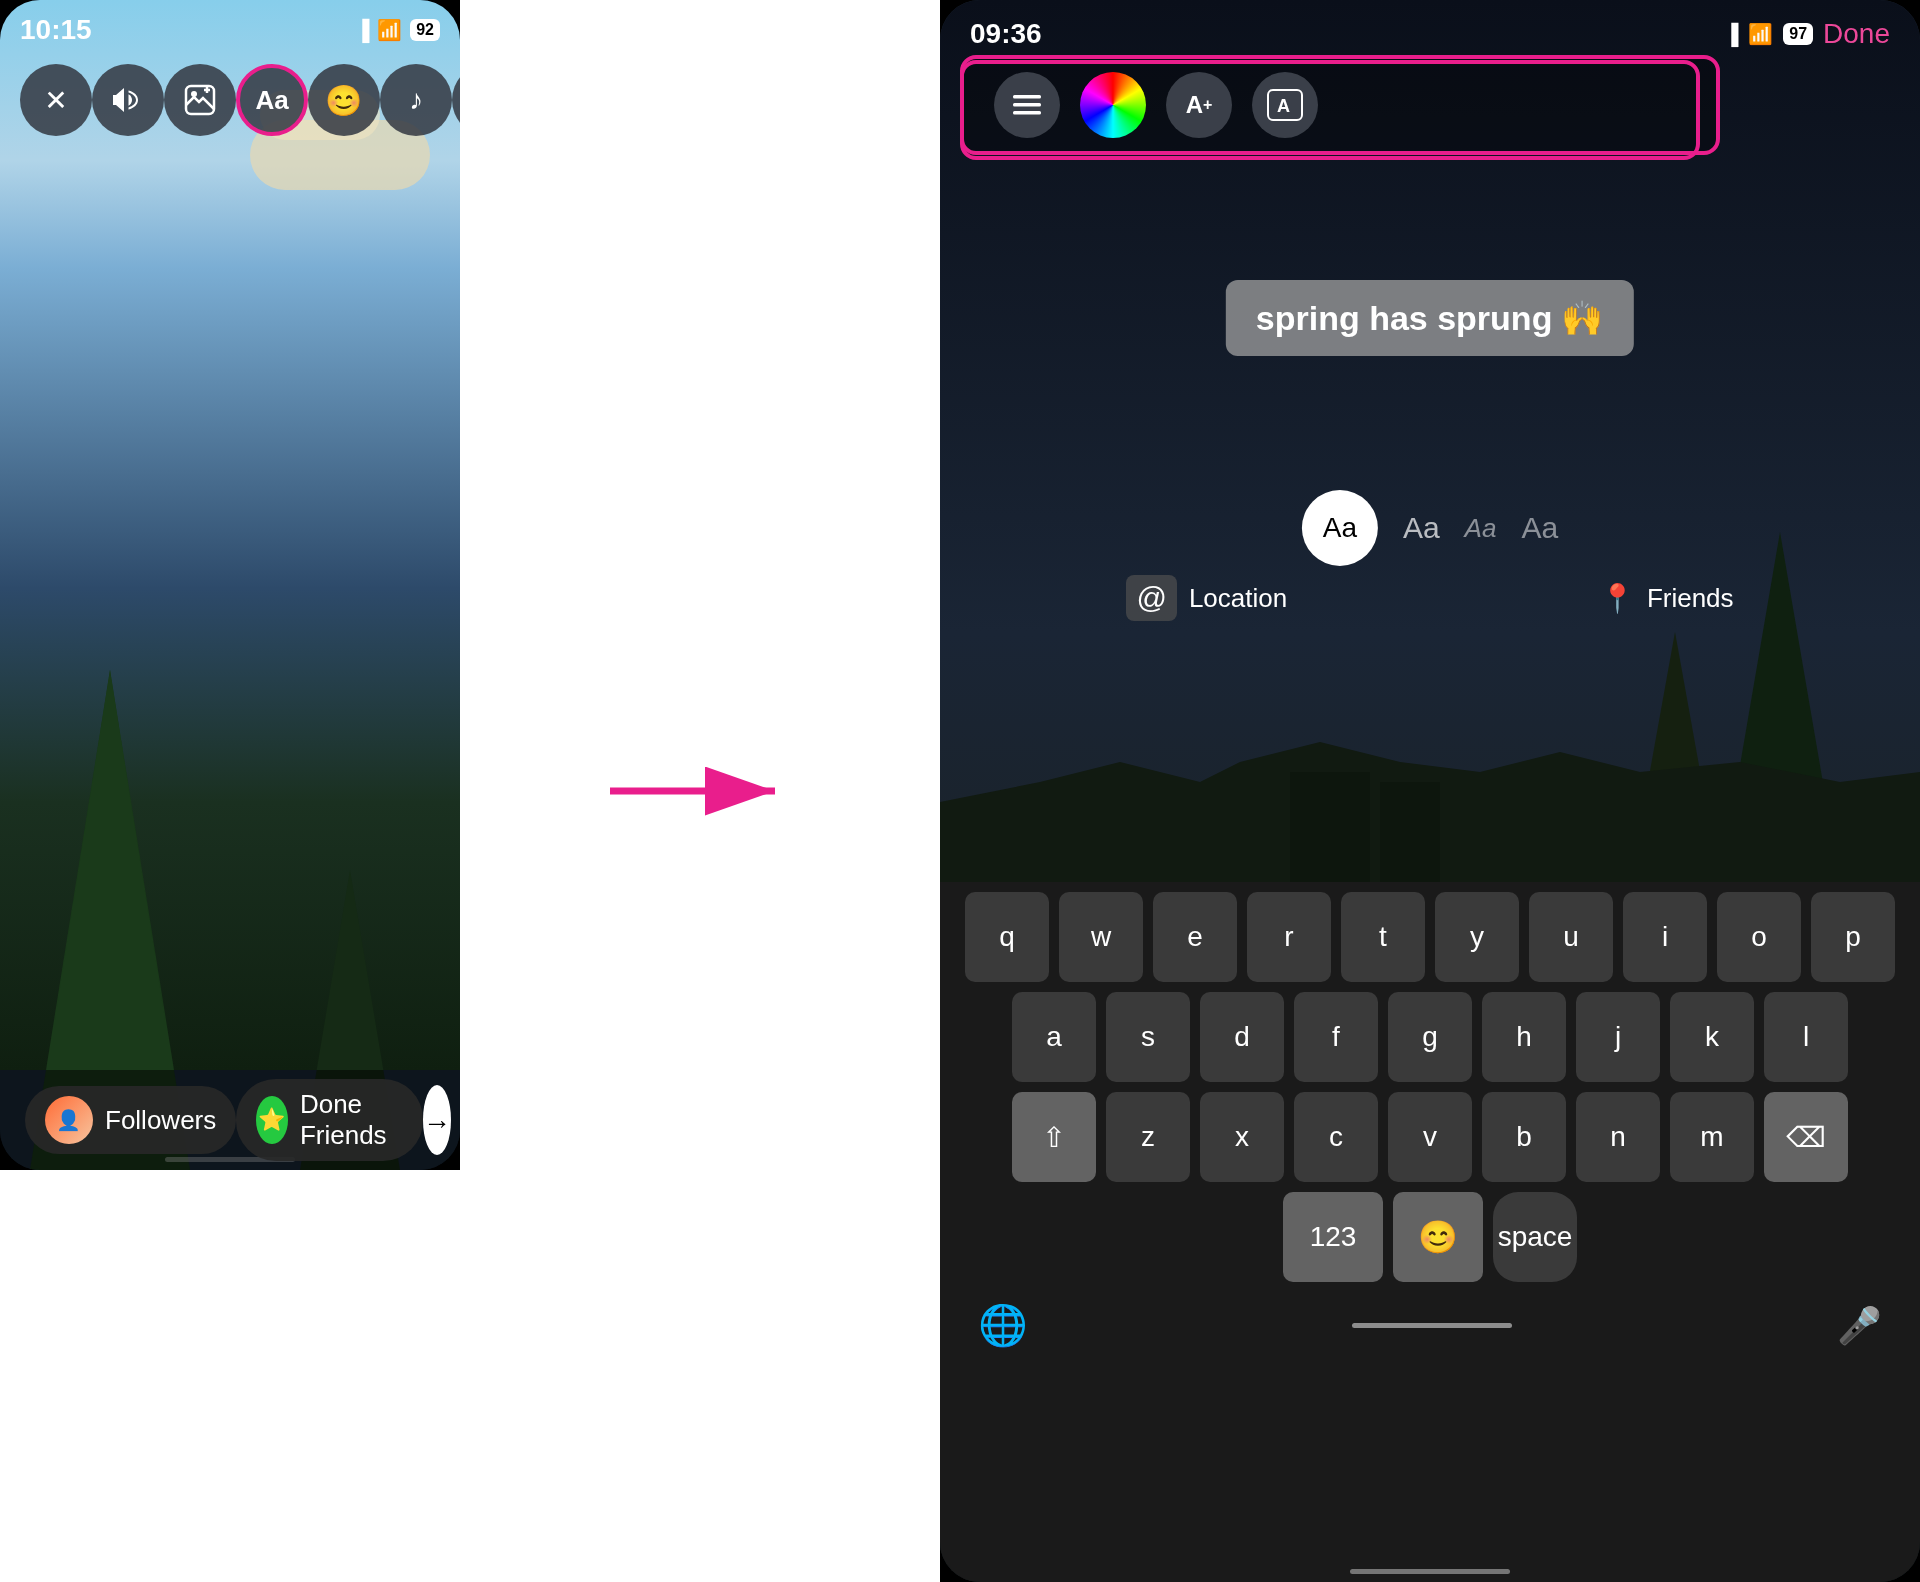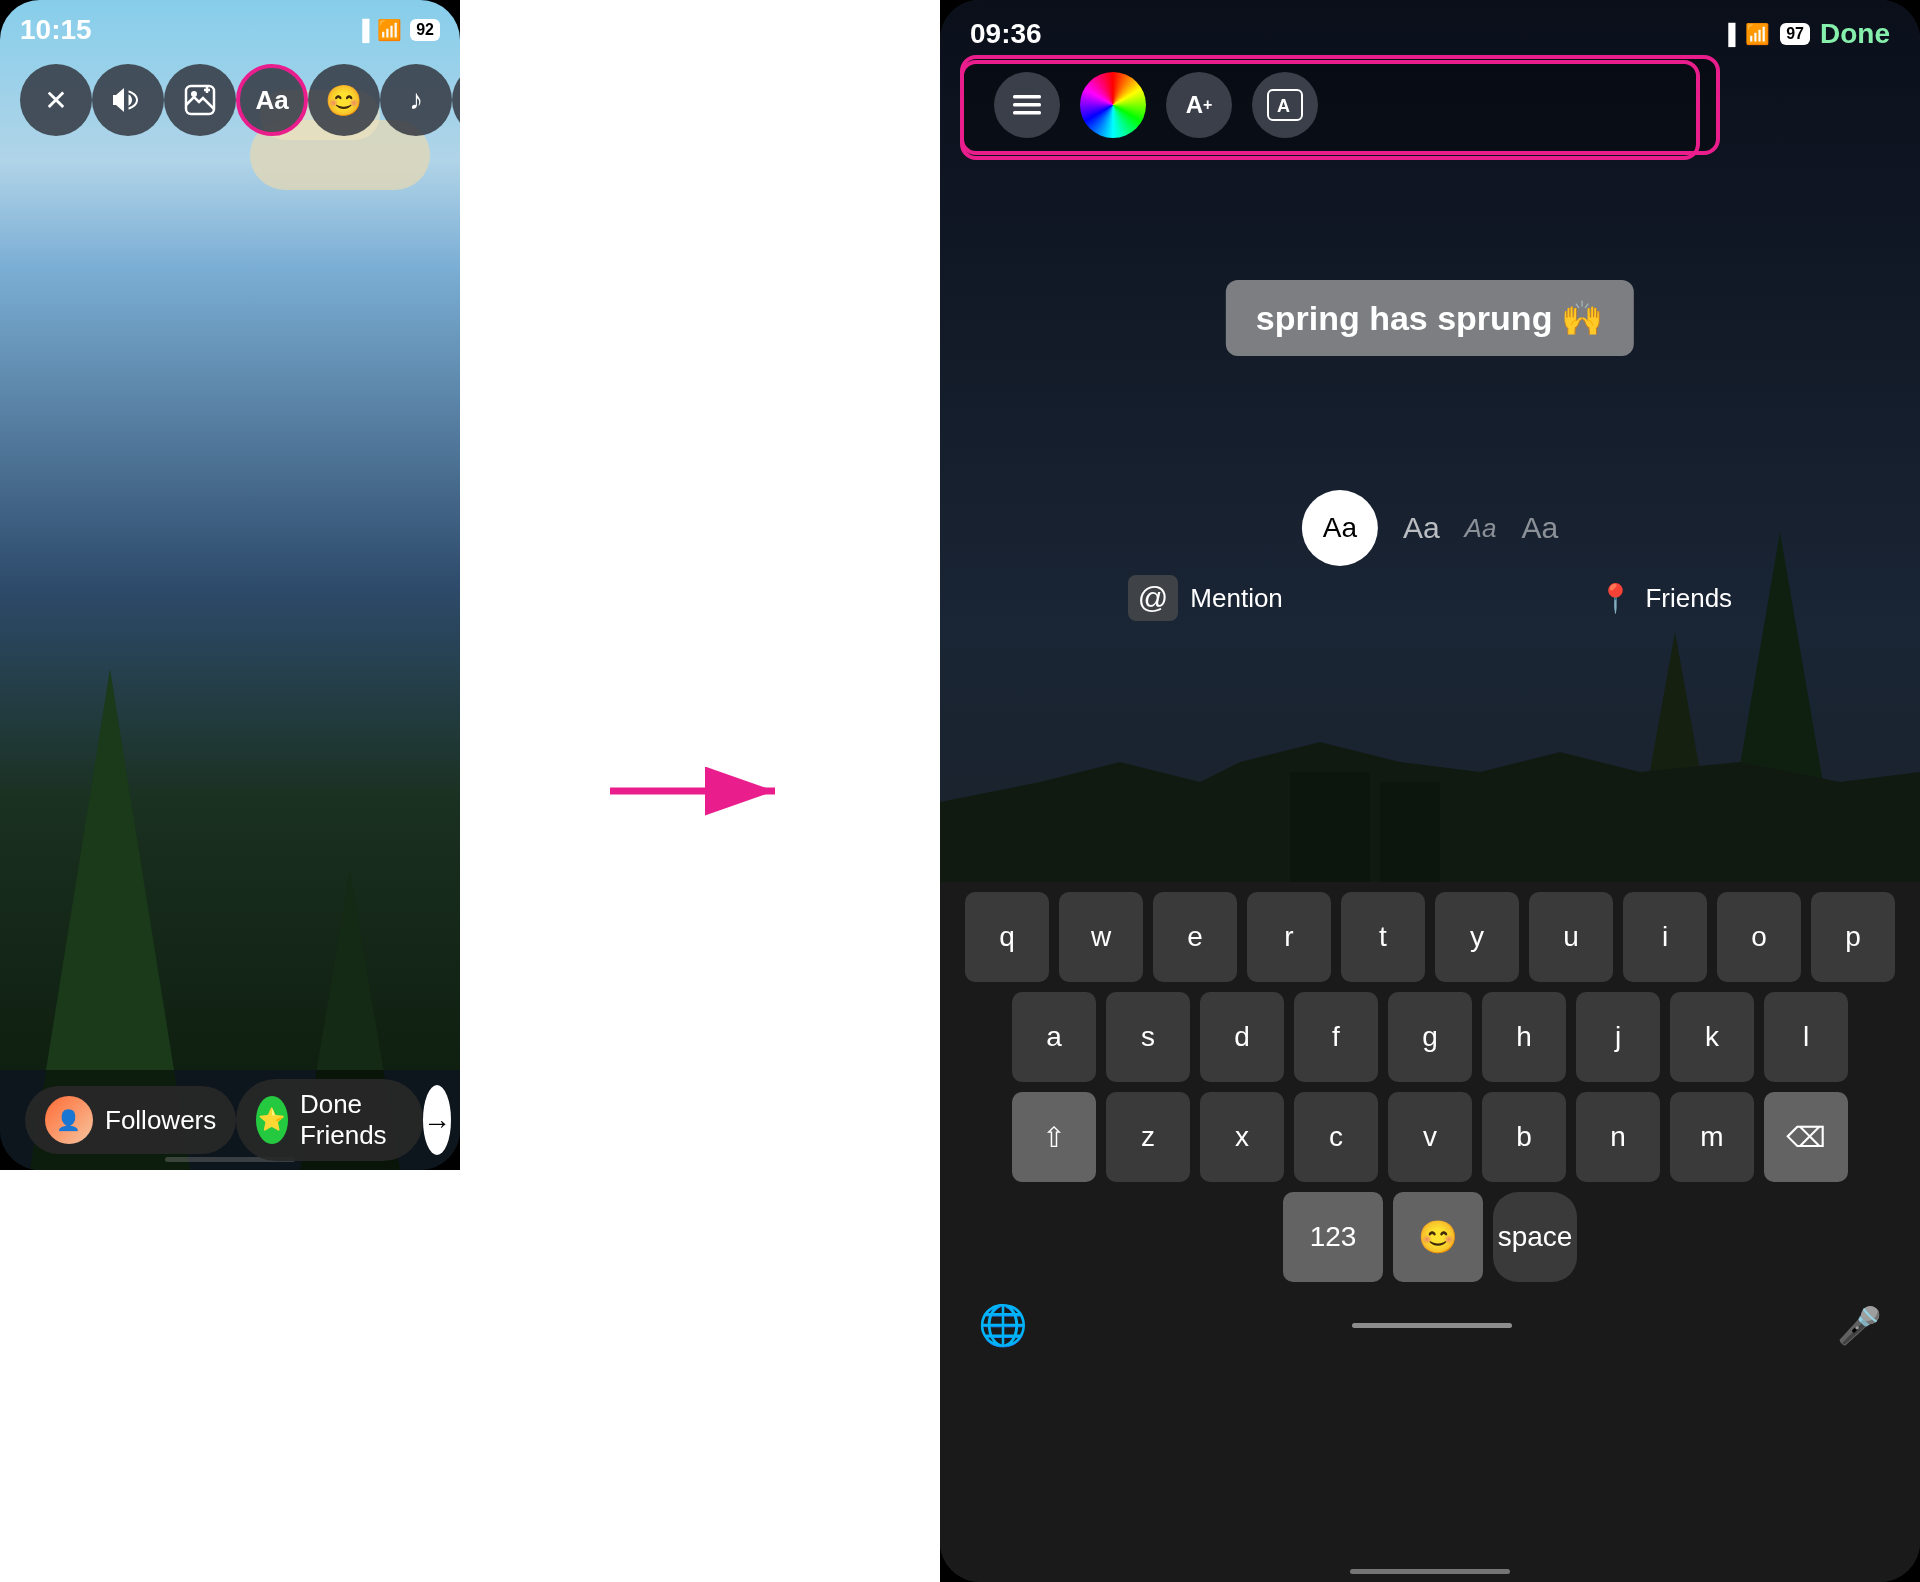--- a/index.html
+++ b/index.html
@@ -277,23 +277,23 @@
       justify-content: space-between;
       padding: 18px 30px 0;
       z-index: 10;
     }
     .status-time-right {
       color: #fff;
       font-size: 28px;
       font-weight: 600;
     }
     .done-btn {
-      color: #86efac;
+      color: #ec4899;
       font-size: 28px;
-      font-weight: 700;
+      font-weight: 400;
       cursor: pointer;
     }
 
     
     .toolbar-right {
       position: absolute;
       top: 55px; left: 0; right: 0;
       height: 100px;
       display: flex;
       align-items: center;
@@ -611,21 +611,21 @@
     <div class="font-selector">
       <div style="background:#fff;color:#000;border-radius:50%;width:76px;height:76px;display:flex;align-items:center;justify-content:center;font-size:28px;cursor:pointer;">Aa</div>
       <div style="color:rgba(255,255,255,0.7);font-size:30px;cursor:pointer;">Aa</div>
       <div style="color:rgba(255,255,255,0.5);font-size:26px;font-style:italic;cursor:pointer;">Aa</div>
       <div style="color:rgba(255,255,255,0.5);font-size:30px;font-weight:300;cursor:pointer;">Aa</div>
     </div>
 
     <div class="mention-row">
       <div class="mention-btn">
         <span style="font-size:30px;background:rgba(80,80,80,0.7);border-radius:8px;padding:6px 10px;">@</span>
-        <span style="font-size:26px;color:#fff;font-weight:500;">Mention</span>
+        <span style="font-size:26px;color:#fff;font-weight:500;">Location</span>
       </div>
       <div class="location-btn">
         <span style="font-size:28px;">📍</span>
         <span style="font-size:26px;color:#fff;font-weight:500;">Friends</span>
       </div>
     </div>
 
     <div class="keyboard">
 
       <div class="keyboard-row">

